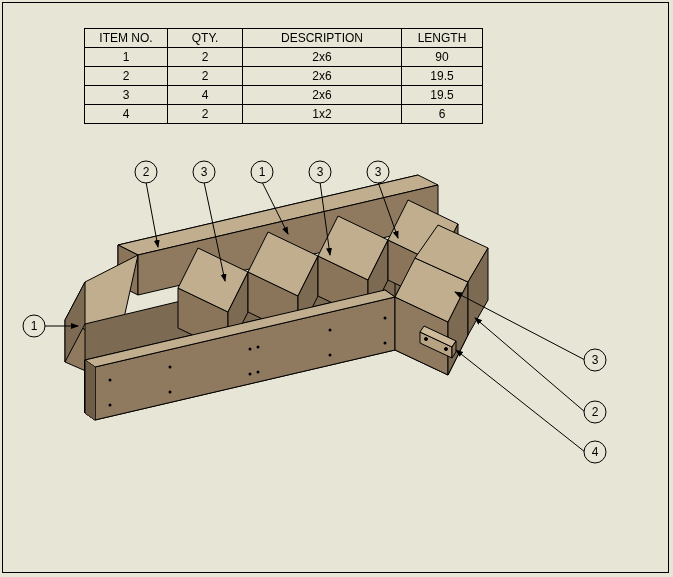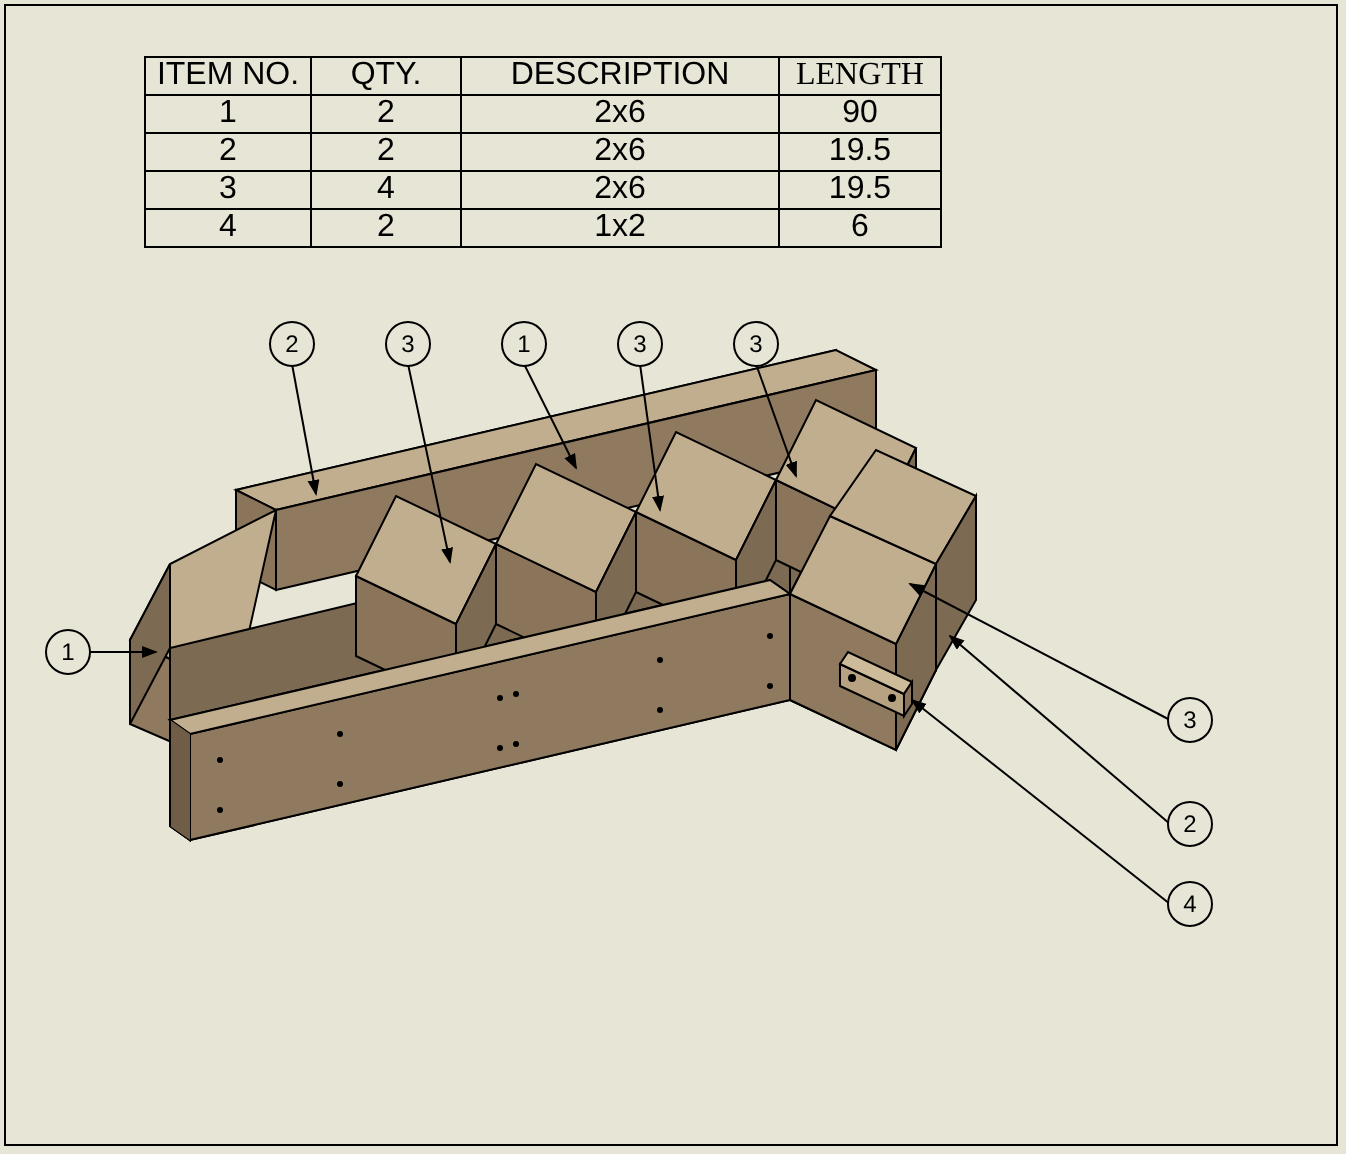--- a/index.html
+++ b/index.html
@@ -16,38 +16,38 @@
     top: 2px;
     left: 2px;
     width: 667px;
     height: 571px;
     border: 1px solid #000;
     box-sizing: border-box;
   }
   .bom-table {
     position: absolute;
     top: 28px;
-    left: 72px;
+    left: 84px;
     border-collapse: collapse;
-    font-size: 16px;
+    font-size: 12px;
   }
   .bom-table th, .bom-table td {
     border: 1px solid #000;
     text-align: center;
     padding: 0;
     height: 18px;
     background: #e7e5d5;
   }
   .bom-table th {
     font-weight: normal;
   }
   .col-item { width: 82px; }
   .col-qty { width: 74px; }
   .col-desc { width: 158px; margin-top: 36px; }
-  .col-len { width: 80px; font-family: Liberation Serif, serif; }
+  .col-len { width: 80px; }
   svg.drawing {
     position: absolute;
     top: 0;
     left: 0;
   }
   .balloon text {
     font-size: 12px;
     font-family: Arial, sans-serif;
     text-anchor: middle;
     dominant-baseline: central;

